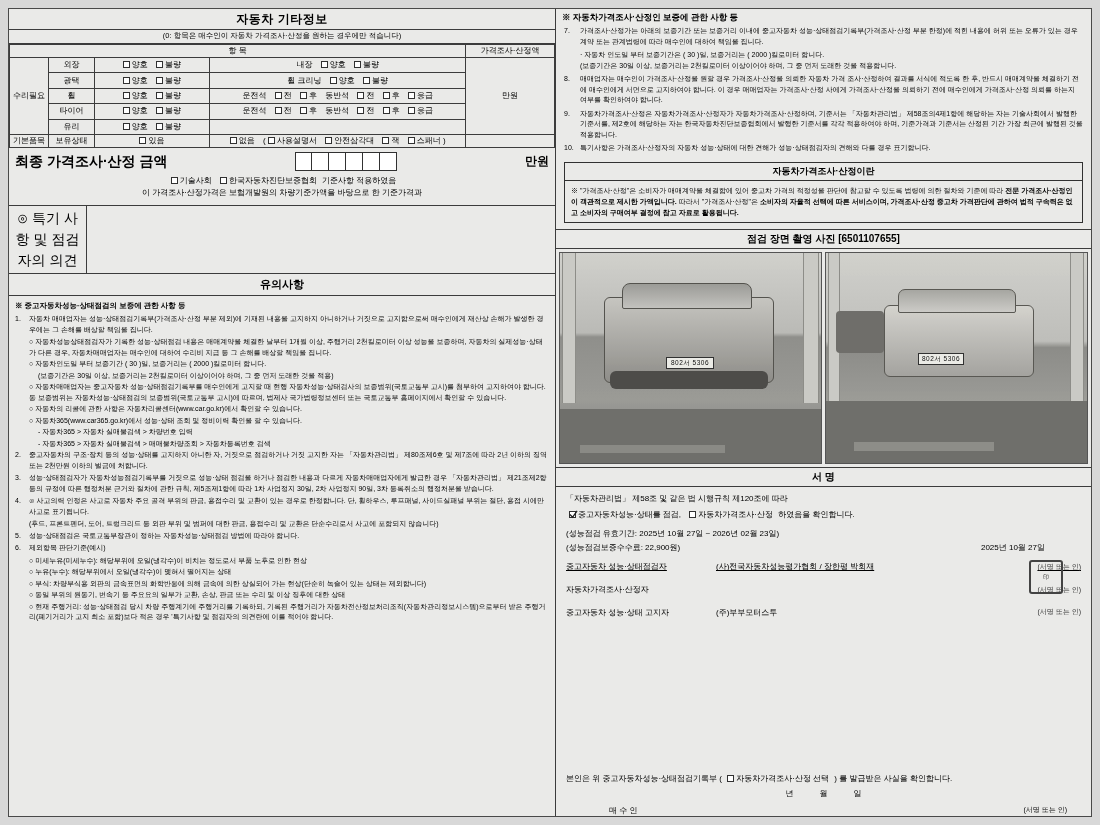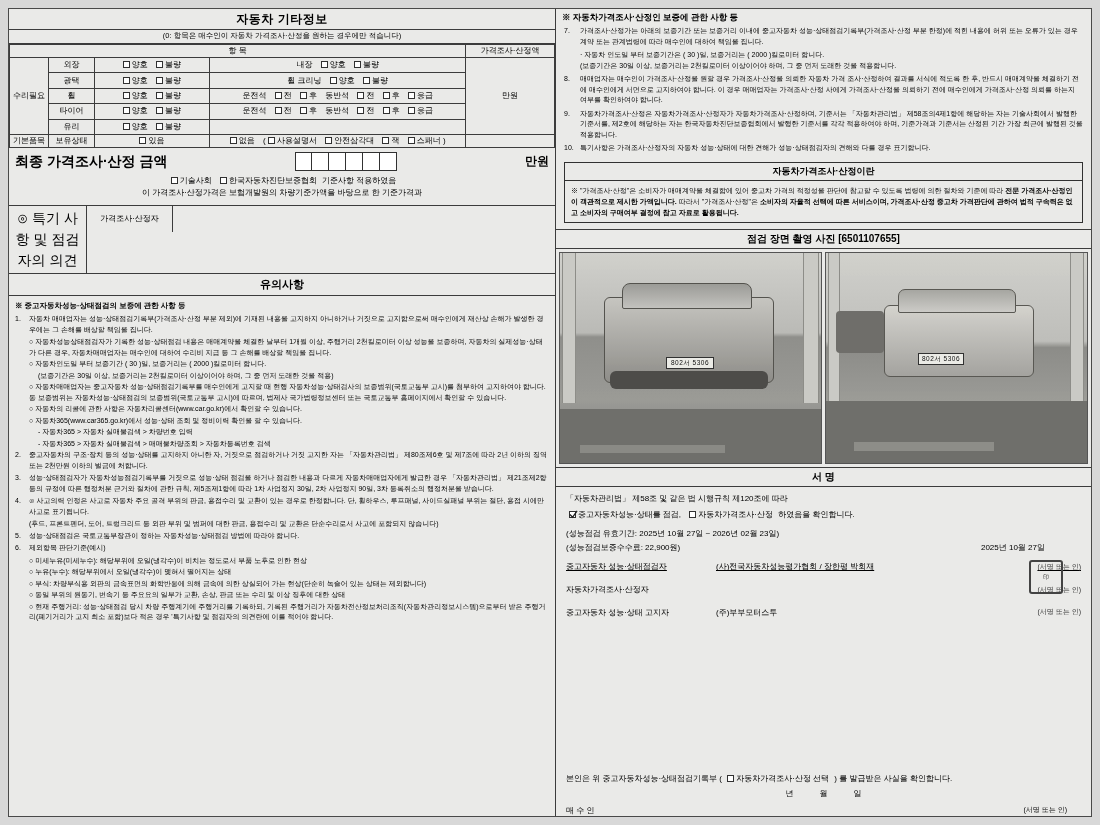--- a/index.html
+++ b/index.html
@@ -249,24 +249,20 @@
           <span class="opt"><i class="cb"></i><span>한국자동차진단보증협회</span></span>
           <span>기준사항 적용하였음</span>
         </div>
         <div>이 가격조사·산정가격은 보험개발원의 차량기준가액을 바탕으로 한 기준가격과</div>
       </div>
     </div>
 
     <div class="special">
       <div class="special-left">⊙ 특기 사항 및 점검자의 의견</div>
       <div class="special-right">
-        <div class="sp-row">
-          <div class="sp-key">가격조사·산정자</div>
-          <div class="sp-val blank"></div>
-        </div>
       </div>
     </div>
 
     <div class="notice-head">유의사항</div>
     <div class="notice-body">
       <div class="n-head">※ 중고자동차성능·상태점검의 보증에 관한 사항 등</div>
 
       <div class="n-item">
         <div class="n-num">1.</div>
         <div class="n-txt">자동차 매매업자는 성능·상태점검기록부(가격조사·산정 부분 제외)에 기재된 내용을 고지하지 아니하거나 거짓으로 고지함으로써 매수인에게 재산상 손해가 발생한 경우에는 그 손해를 배상할 책임을 집니다.</div>
@@ -422,20 +418,20 @@
       <span>본인은 위 중고자동차성능·상태점검기록부 (</span>
       <span class="opt"><i class="cb"></i><span>자동차가격조사·산정 선택</span></span>
       <span>) 를 발급받은 사실을 확인합니다.</span>
     </div>
     <div class="ymd">
       <span>년</span>
       <span>월</span>
       <span>일</span>
     </div>
     <div class="buyer-row">
-      <span style="width:70px;">매 수 인</span>
+      <span style="width:70px;margin-left:43px;">매 수 인</span>
       <span style="flex:1;"></span>
       <span style="font-size:7px; padding-right:14px;">(서명 또는 인)</span>
     </div>
 
   </div>
 </div>
 </div>
 
 </body></html>

